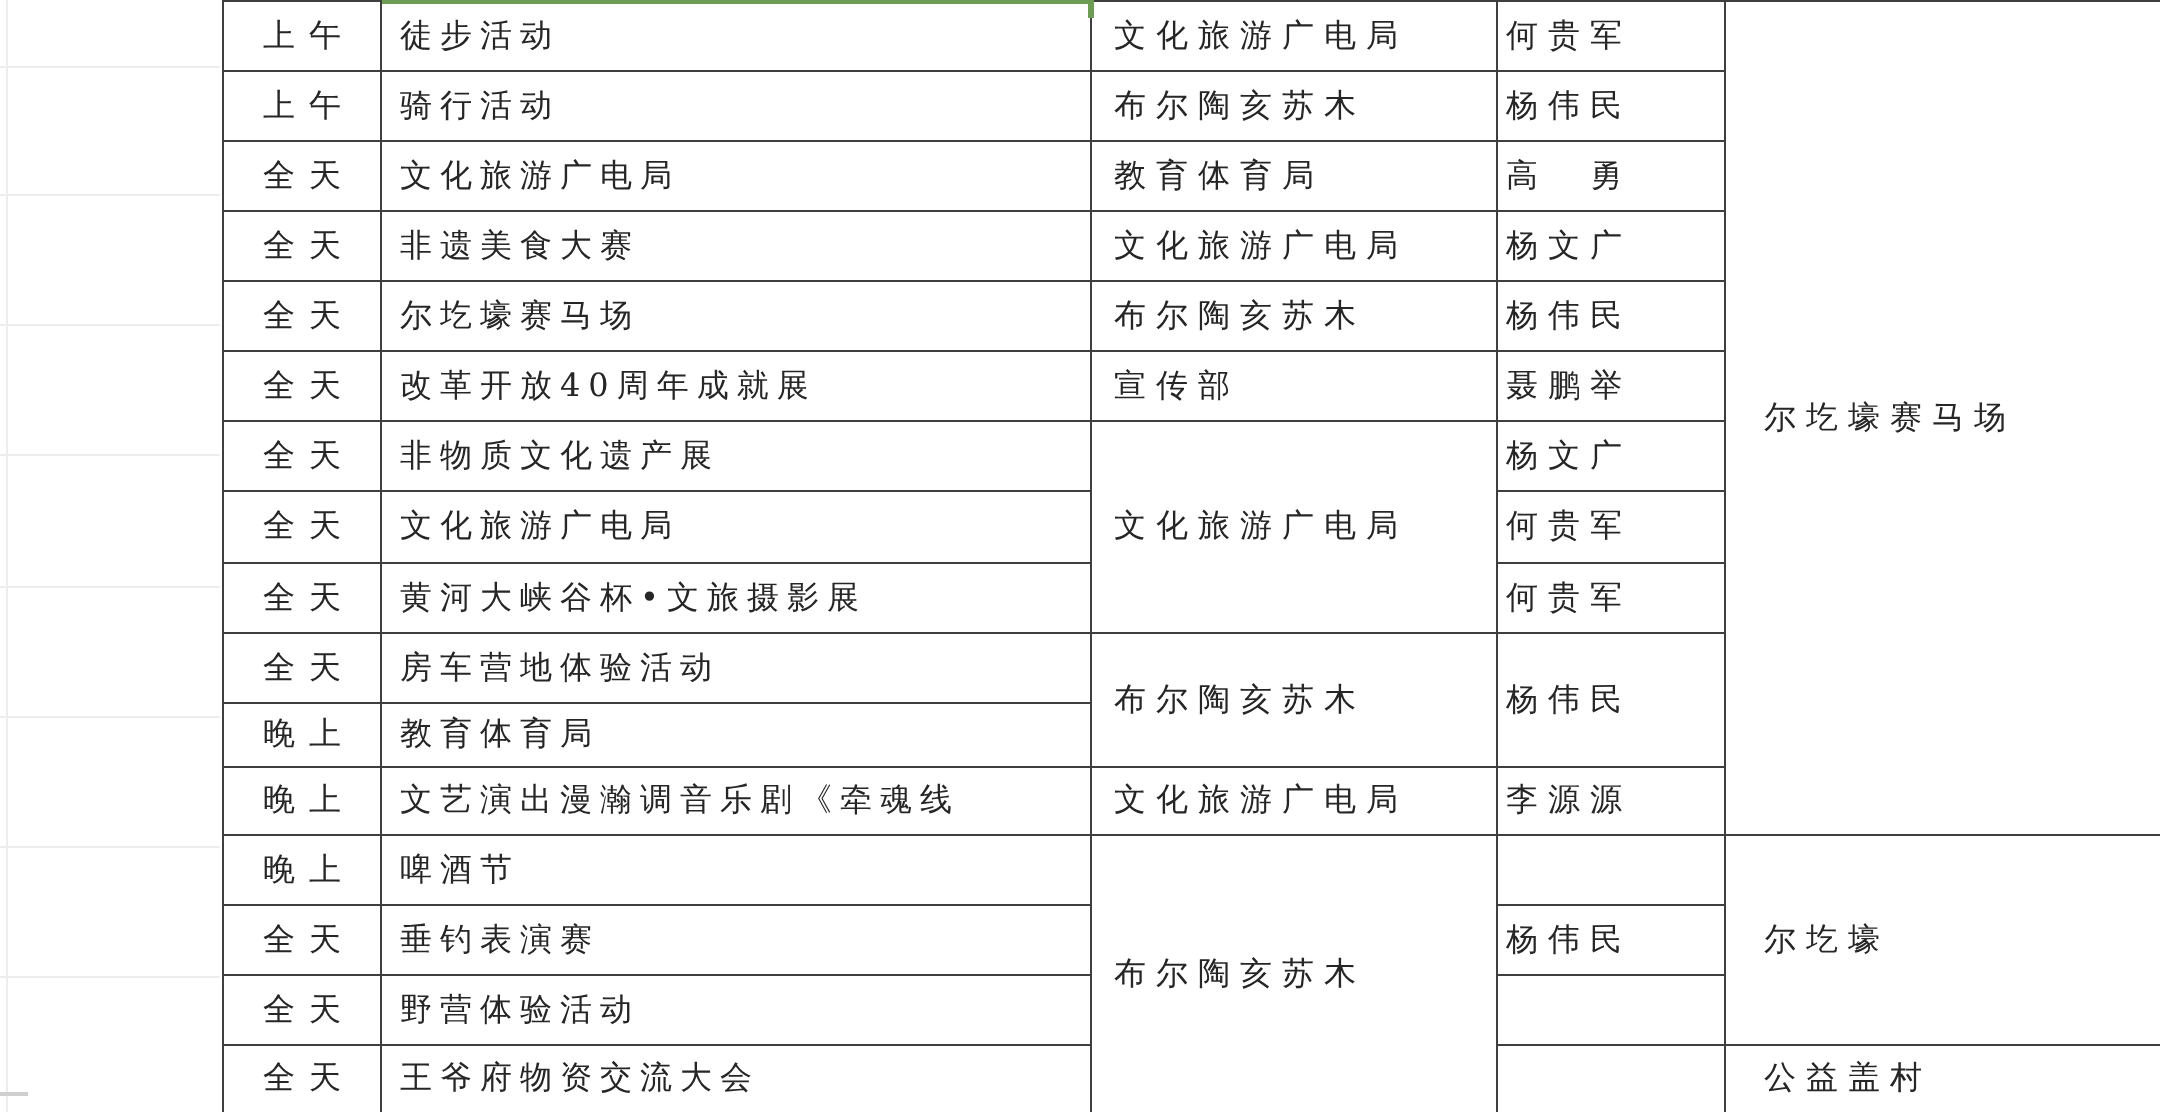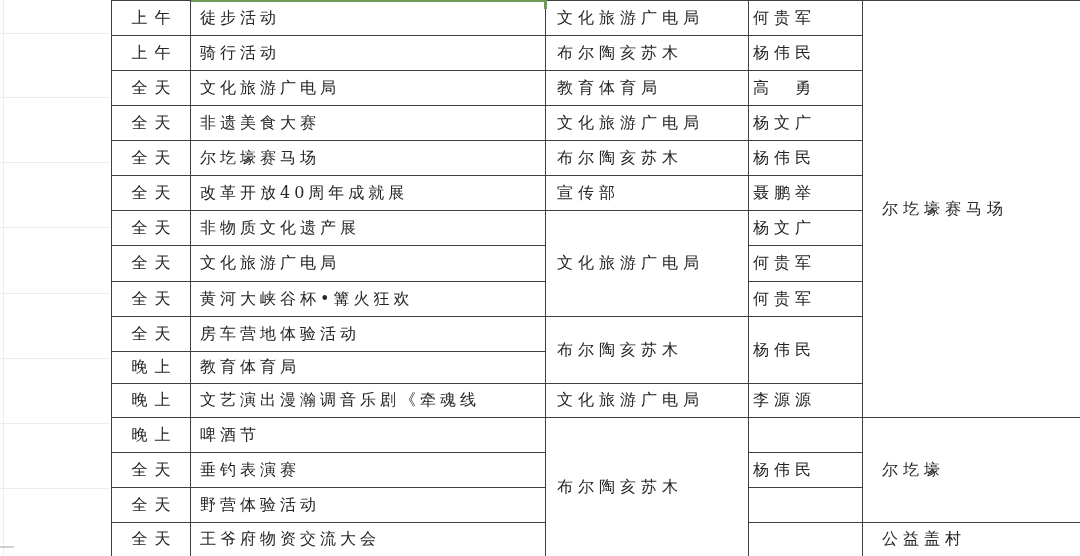--- a/index.html
+++ b/index.html
@@ -130,21 +130,21 @@
         <td class="dept" rowspan="3">文化旅游广电局</td>
         <td class="person">杨文广</td>
       </tr>
       <tr class="h36">
         <td class="time">全天</td>
         <td class="activity">文化旅游广电局</td>
         <td class="person">何贵军</td>
       </tr>
       <tr>
         <td class="time">全天</td>
-        <td class="activity">黄河大峡谷杯•篝火狂欢</td>
+        <td class="activity">黄河大峡谷杯•文旅摄影展</td>
         <td class="person">何贵军</td>
       </tr>
       <tr>
         <td class="time">全天</td>
         <td class="activity">房车营地体验活动</td>
         <td class="dept" rowspan="2">布尔陶亥苏木</td>
         <td class="person" rowspan="2">杨伟民</td>
       </tr>
       <tr class="h32">
         <td class="time">晚上</td>

